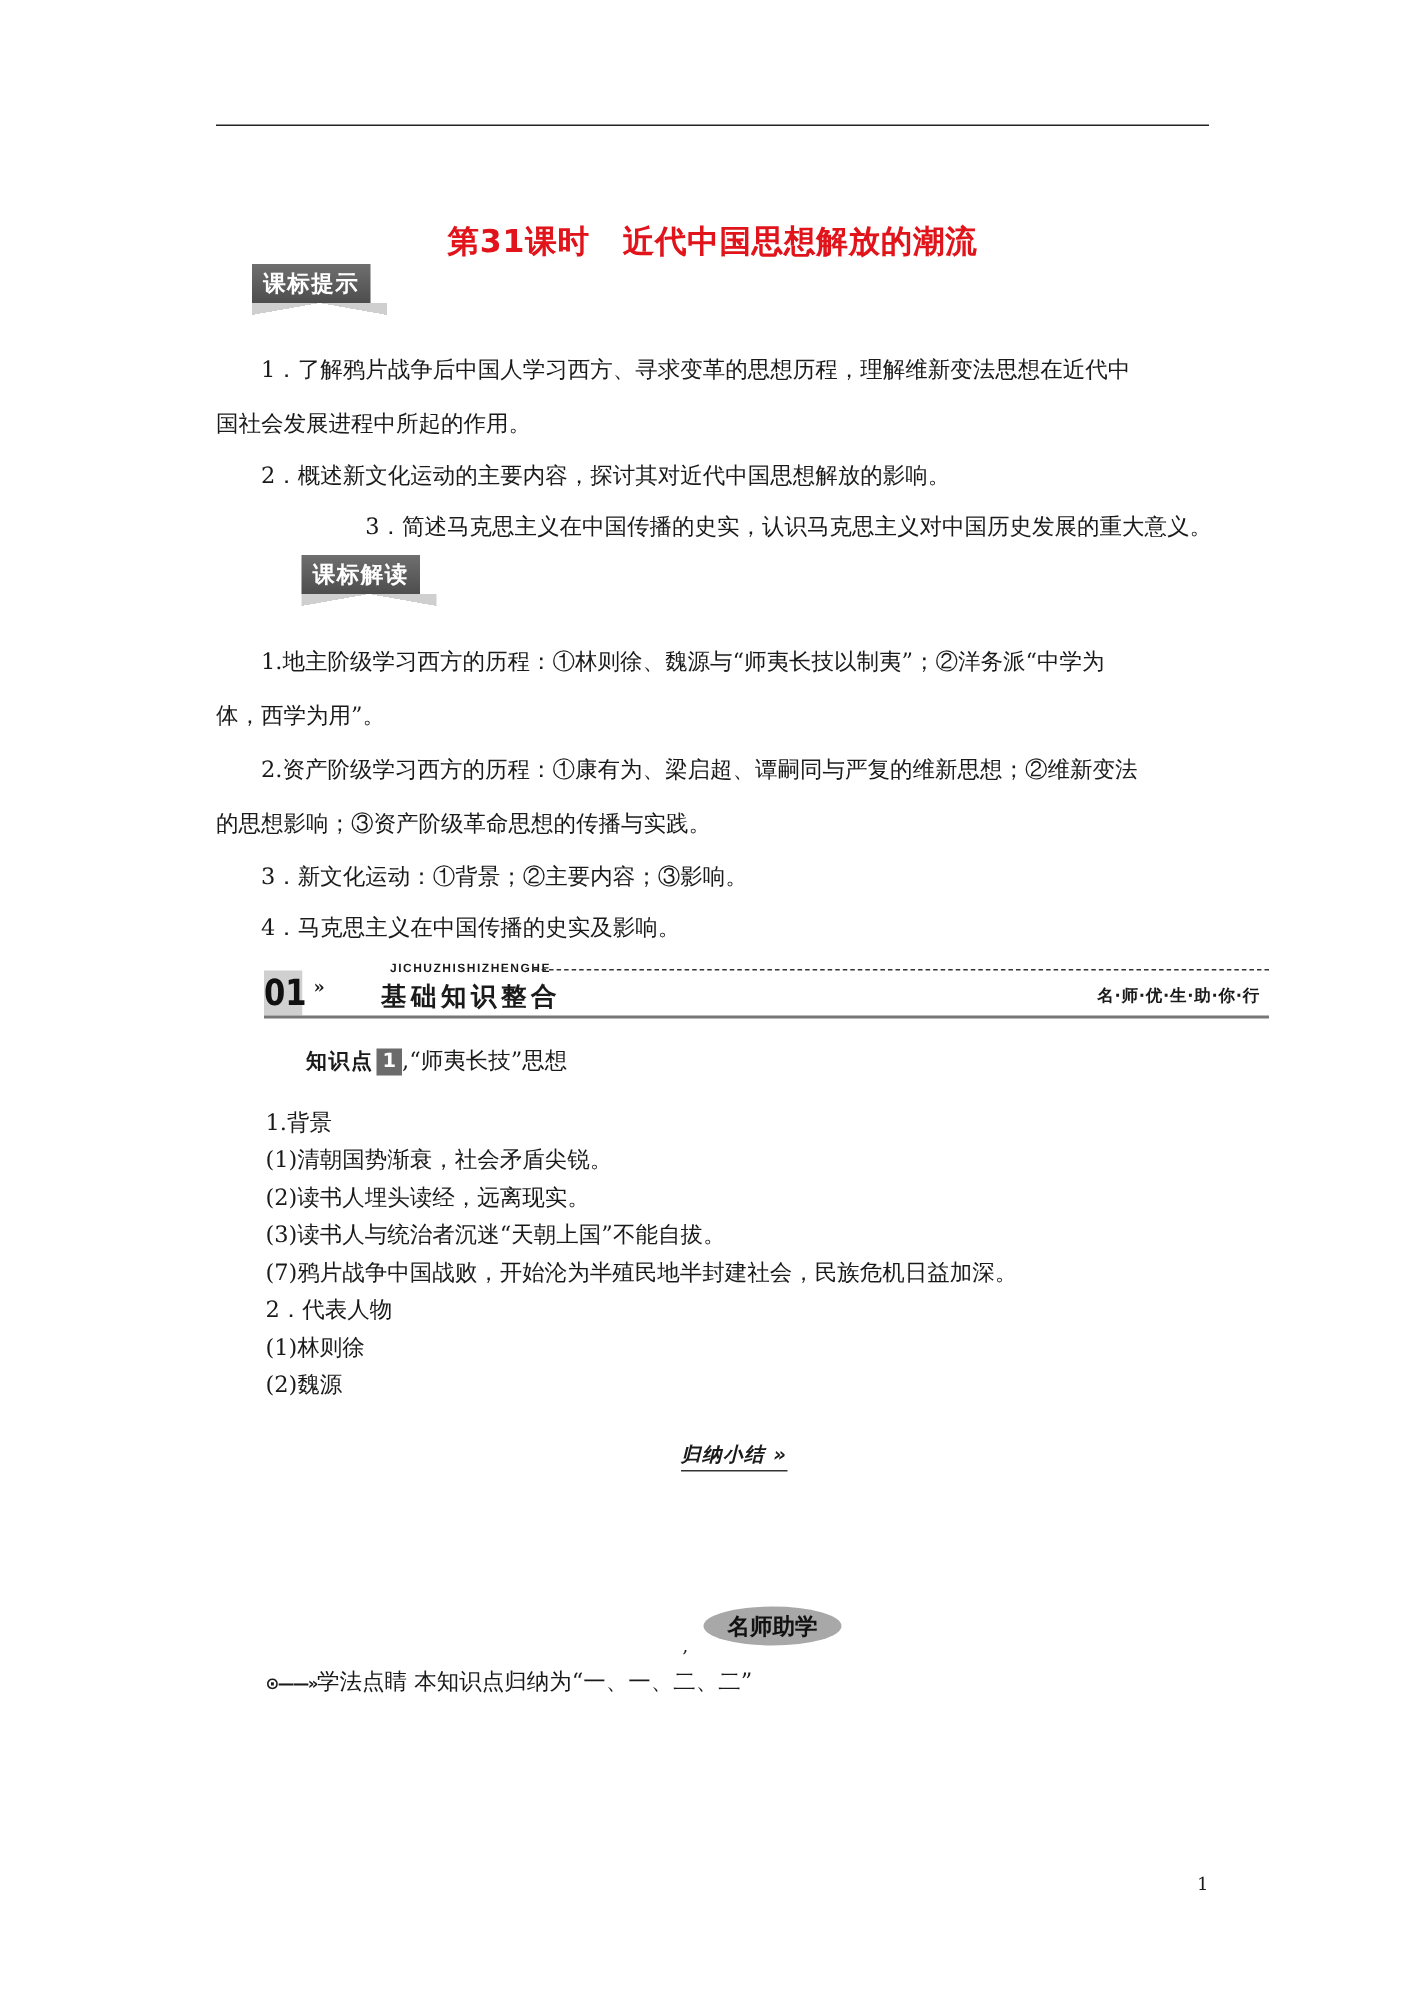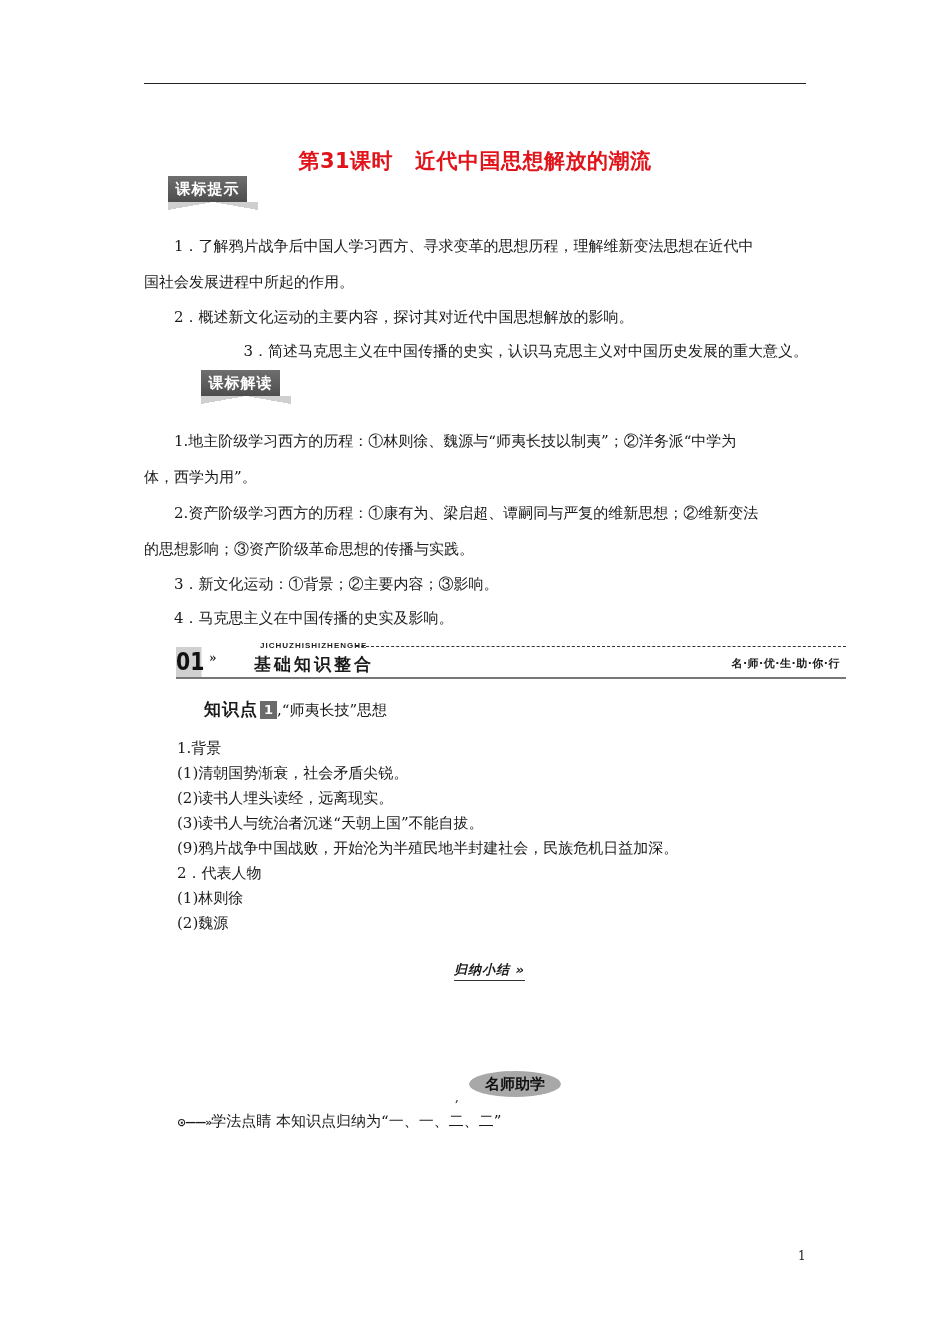--- a/index.html
+++ b/index.html
@@ -25,21 +25,21 @@
     .sec-arrow { position: absolute; left: 33px; top: 10px; font-size: 12px; font-weight: bold; }
     .sec-pinyin { position: absolute; left: 40px; top: 0px; font-family: Liberation Sans, sans-serif;
       font-size: 8px; font-weight: bold; letter-spacing: 1px; margin-left: 44px; }
     .sec-dash { position: absolute; left: 180px; top: 5px; width: 490px; border-top: 1px dashed #333; }
     .sec-title { position: absolute; left: 78px; top: 12px; font-family: "DejaVu Sans", "Liberation Sans", sans-serif;
       font-weight: bold; font-size: 17px; letter-spacing: 3px; }
     .sec-motto { position: absolute; right: 6px; top: 15px; font-family: "DejaVu Sans", "Liberation Sans", sans-serif;
       font-weight: bold; font-size: 11px; letter-spacing: 0.5px; }
     .sec-rule { position: absolute; left: 0; top: 36px; width: 670px; border-top: 2px solid #777; }
     .kp { left: 204px; top: 698px; font-size: 15px; }
-    .kp-label { font-family: Liberation Mono, monospace; font-weight: bold; font-size: 17px; letter-spacing: 1px; }
+    .kp-label { font-family: Liberation Mono, monospace; font-weight: bold; font-size: 14px; letter-spacing: 1px; }
     .kp-num { display: inline-block; width: 17px; height: 18px; background: #6b6b6b; color: #fff;
       font-family: "DejaVu Sans", sans-serif; font-weight: bold; font-size: 13px; line-height: 18px; text-align: center; vertical-align: 1px; margin-left: 2px; }
     .list { left: 177px; top: 736px; font-size: 15px; line-height: 25px; }
     .summary { left: 454px; top: 961px; font-family: "DejaVu Sans", "Liberation Sans", sans-serif; font-style: italic;
       font-size: 13px; font-weight: bold; border-bottom: 1.5px solid #333; padding-bottom: 1px; letter-spacing: 1px; }
     .mentor { left: 469px; top: 1071px; width: 92px; height: 26px; border-radius: 50%; background: #a8a8a8;
       font-family: "DejaVu Sans", "Liberation Sans", sans-serif; font-weight: bold; font-size: 15px; line-height: 26px; text-align: center; color: #111; }
     .comma { left: 455px; top: 1090px; font-size: 12px; }
     .tip { left: 177px; top: 1112px; font-size: 15px; }
     .tip-arrow { font-family: "DejaVu Sans", sans-serif; font-size: 11px; font-weight: bold; letter-spacing: -1px; }
@@ -86,21 +86,21 @@
 
 <div class="abs kp">
   <span class="kp-label">知识点</span><span class="kp-num">1</span><span>,“师夷长技”思想</span>
 </div>
 
 <div class="abs list">
   <div>1.背景</div>
   <div>(1)清朝国势渐衰，社会矛盾尖锐。</div>
   <div>(2)读书人埋头读经，远离现实。</div>
   <div>(3)读书人与统治者沉迷“天朝上国”不能自拔。</div>
-  <div>(9)鸦片战争中国战败，开始沦为半殖民地半封建社会，民族危机日益加深。</div>
+  <div>(7)鸦片战争中国战败，开始沦为半殖民地半封建社会，民族危机日益加深。</div>
   <div>2．代表人物</div>
   <div>(1)林则徐</div>
   <div>(2)魏源</div>
 </div>
 
 <div class="abs summary">归纳小结 »</div>
 
 <div class="abs mentor">名师助学</div>
 <div class="abs comma">,</div>
 

